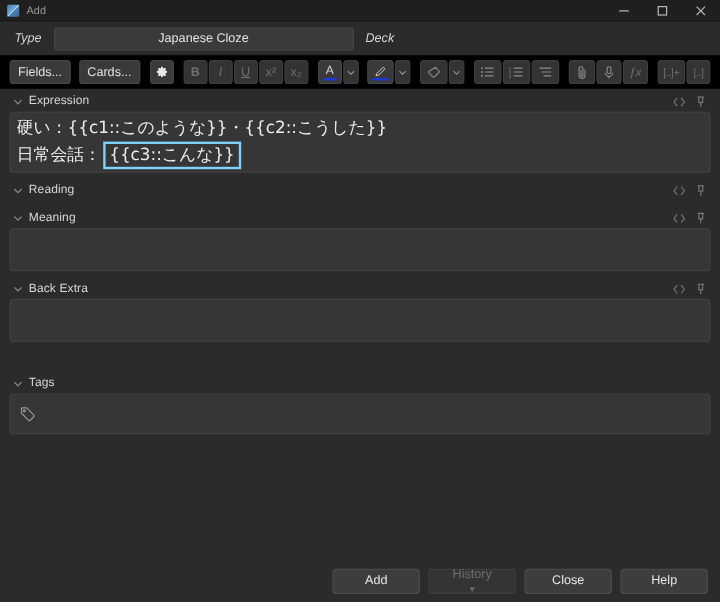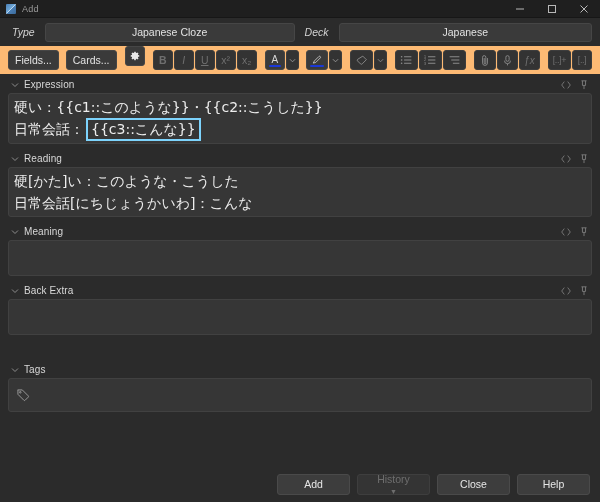--- a/index.html
+++ b/index.html
@@ -49,22 +49,22 @@
     background: #3a3a3a; border: 1px solid #464646; border-radius: 3px;
     color: #e2e2e2; font-size: 10.5px;
     display: flex; align-items: center; justify-content: center;
     cursor: pointer; overflow: hidden; white-space: nowrap;
   }
   .td-type { max-width: 250px; }
   .td-deck { max-width: 255px; }
 
   
   .toolbar {
-    height: 28px; display: flex; 
-    padding: 0 8px; gap: 3px; background: #fdba74;
+    height: 28px; display: flex; align-items: center;
+    padding: 0 8px; gap: 3px; background: #000000;
   }
   .tgroup { display: flex; align-items: center; gap: 1px; }
   .tbtn {
     height: 20px; min-width: 20px;
     background: #3a3a3a; border: 1px solid #464646; border-radius: 3px;
     color: #cfcfcf; font-size: 10.5px;
     display: flex; align-items: center; justify-content: center;
     cursor: pointer; padding: 0 4px; position: relative;
   }
   .tbtn.dim { color: #6f6f6f; background: #333333; border-color: #3d3d3d; }
@@ -160,21 +160,20 @@
         <line x1="1.5" y1="1.5" x2="8.5" y2="8.5" stroke="#b8b8b8" stroke-width="1"></line>
         <line x1="8.5" y1="1.5" x2="1.5" y2="8.5" stroke="#b8b8b8" stroke-width="1"></line>
       </svg>
   </div>
 </div>
 
 <div class="typedeck">
   <div class="td-label">Type</div>
   <div class="td-btn td-type">Japanese Cloze</div>
   <div class="td-label">Deck</div>
-  <div class="td-btn td-deck">Japanese</div>
 </div>
 
 <div class="toolbar">
   <div class="tgroup">
     <div class="tbtn wide">Fields...</div>
     <div class="gap"></div>
     <div class="tbtn wide">Cards...</div>
   </div>
   <div class="gap"></div>
   <div class="tbtn">
@@ -329,24 +328,20 @@
             <path d="M5 1 2 5l3 4"></path>
             <path d="M9 1l3 4-3 4"></path>
           </svg>
       </span>
       <span class="fh-icon">
         <svg width="10" height="11" viewBox="0 0 10 12" fill="none" stroke="#7e7e7e" stroke-width="1">
             <line x1="5" y1="7" x2="5" y2="11"></line>
             <path d="M2.2 2h5.6M3.3 2v5h3.4V2"></path>
           </svg>
       </span>
-    </div>
-    <div class="field-box one jp">
-      <div>硬[かた]い：このような・こうした</div>
-      <div>日常会話[にちじょうかいわ]：こんな</div>
     </div>
   </div>
 
   <div class="field-gap"></div>
 
   <div>
     <div class="field-head">
       <span class="chev">
         <svg width="8" height="8" viewBox="0 0 8 8">
             <path d="M1 2.5 4 5.5 7 2.5" fill="none" stroke="#8c8c8c" stroke-width="1"></path>

